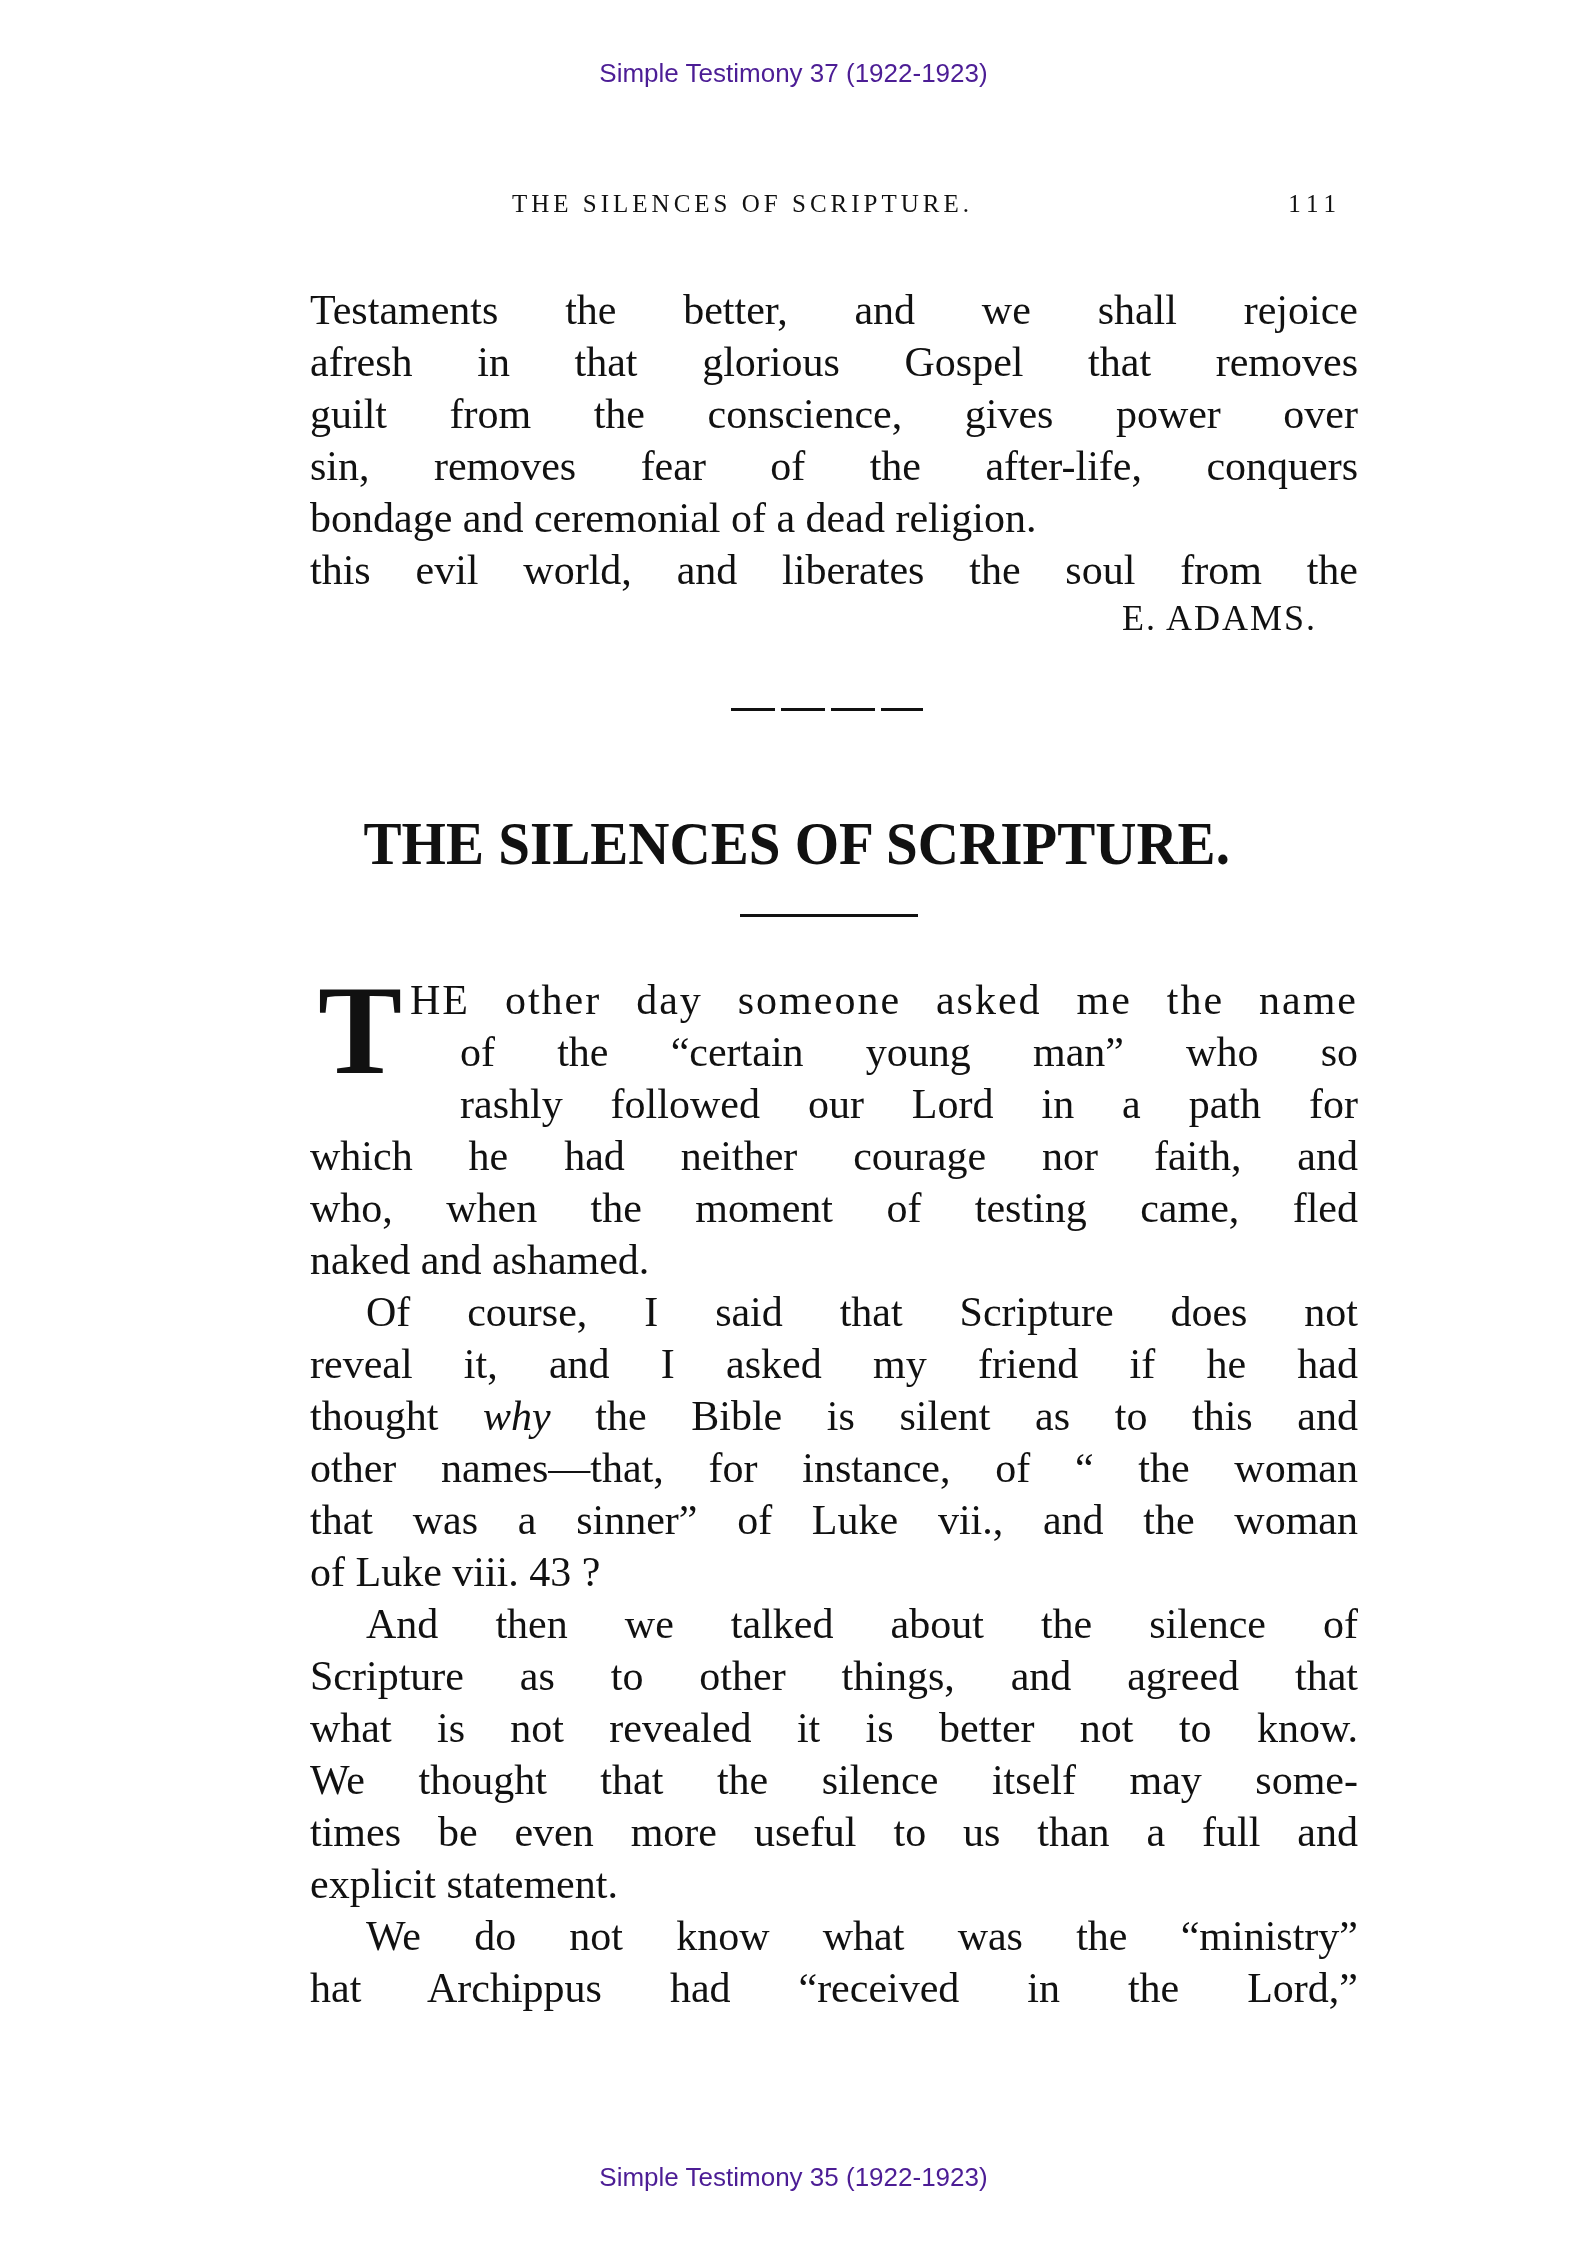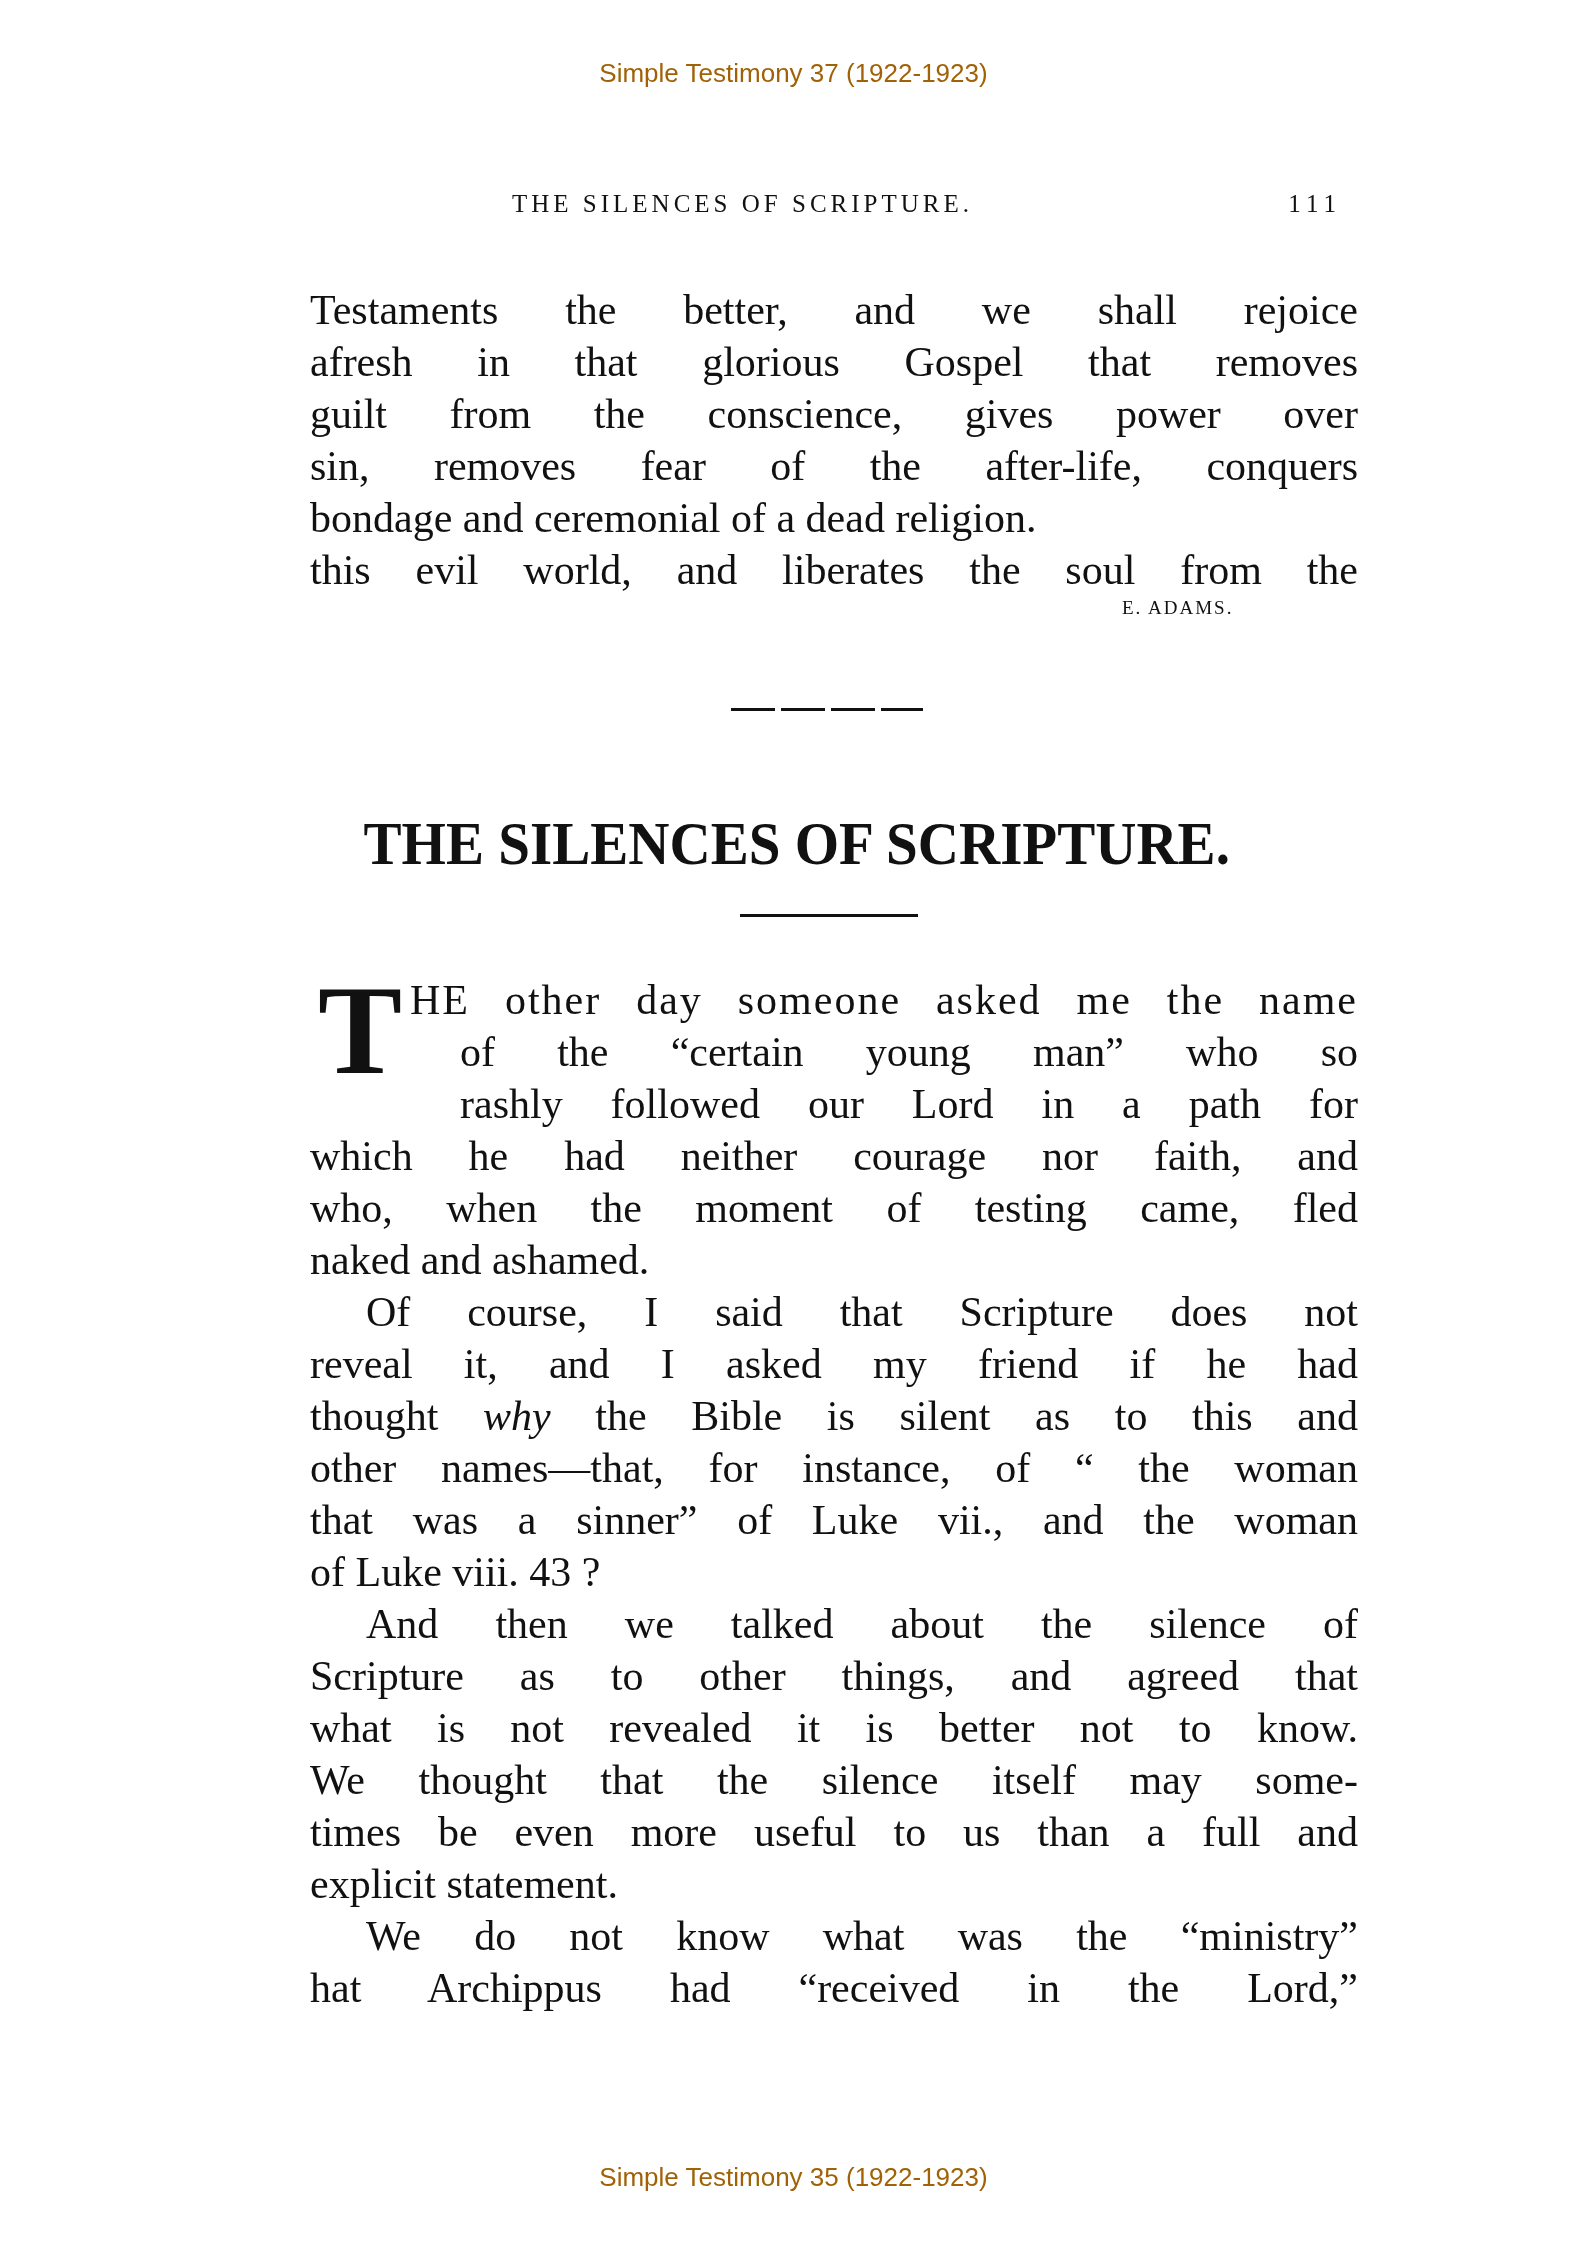--- a/index.html
+++ b/index.html
@@ -2,21 +2,21 @@
 <html><head>
 <meta charset="utf-8">
 <style>
   html, body { margin: 0; padding: 0; background: #ffffff; }
   body { width: 1587px; height: 2245px; position: relative; overflow: hidden; color: #111; }
   .sans { font-family: "Liberation Sans", "DejaVu Sans", sans-serif; }
   .serif { font-family: "Liberation Serif", "DejaVu Serif", serif; }
 
   .pdf-header, .pdf-footer {
     position: absolute; left: 0; width: 1587px; text-align: center;
-    font-size: 26px; color: #a16207;
+    font-size: 26px; color: #4c1d95;
   }
   .pdf-header { top: 58px; }
   .pdf-footer { top: 2162px; }
 
   .running-head {
     position: absolute; top: 190px; left: 512px; width: 830px; height: 36px;
     font-size: 25px; letter-spacing: 4px;
   }
   .running-head .title { position: absolute; left: 0; top: 0; }
   .running-head .pageno { position: absolute; right: 0; top: 0; letter-spacing: 6px; }
@@ -26,21 +26,21 @@
     display: block; font-size: 42px; line-height: 52px; height: 52px;
     text-align: justify; text-align-last: justify; white-space: nowrap;
     transform-origin: left center;
   }
   .line.last { text-align-last: left; }
   .line.indent { padding-left: 56px; }
 
   #para-top { top: 284px; }
 
   .signature {
-    position: absolute; top: 597px; left: 1122px; font-size: 19px; letter-spacing: 2px;
+    position: absolute; top: 597px; left: 1122px; font-size: 36px; letter-spacing: 2px;
   }
 
   .rule { position: absolute; height: 3px; background: #111; }
   .rule-1 { top: 708px; left: 731px; width: 192px; background: repeating-linear-gradient(90deg, #111 0 44px, transparent 44px 50px); }
   .rule-2 { top: 914px; left: 740px; width: 178px; }
 
   .article-title {
     position: absolute; top: 808px; left: 0; width: 1587px; text-align: center;
     font-size: 62px; font-weight: bold; letter-spacing: 0px;
     transform: scaleX(0.92); transform-origin: 834px center;

